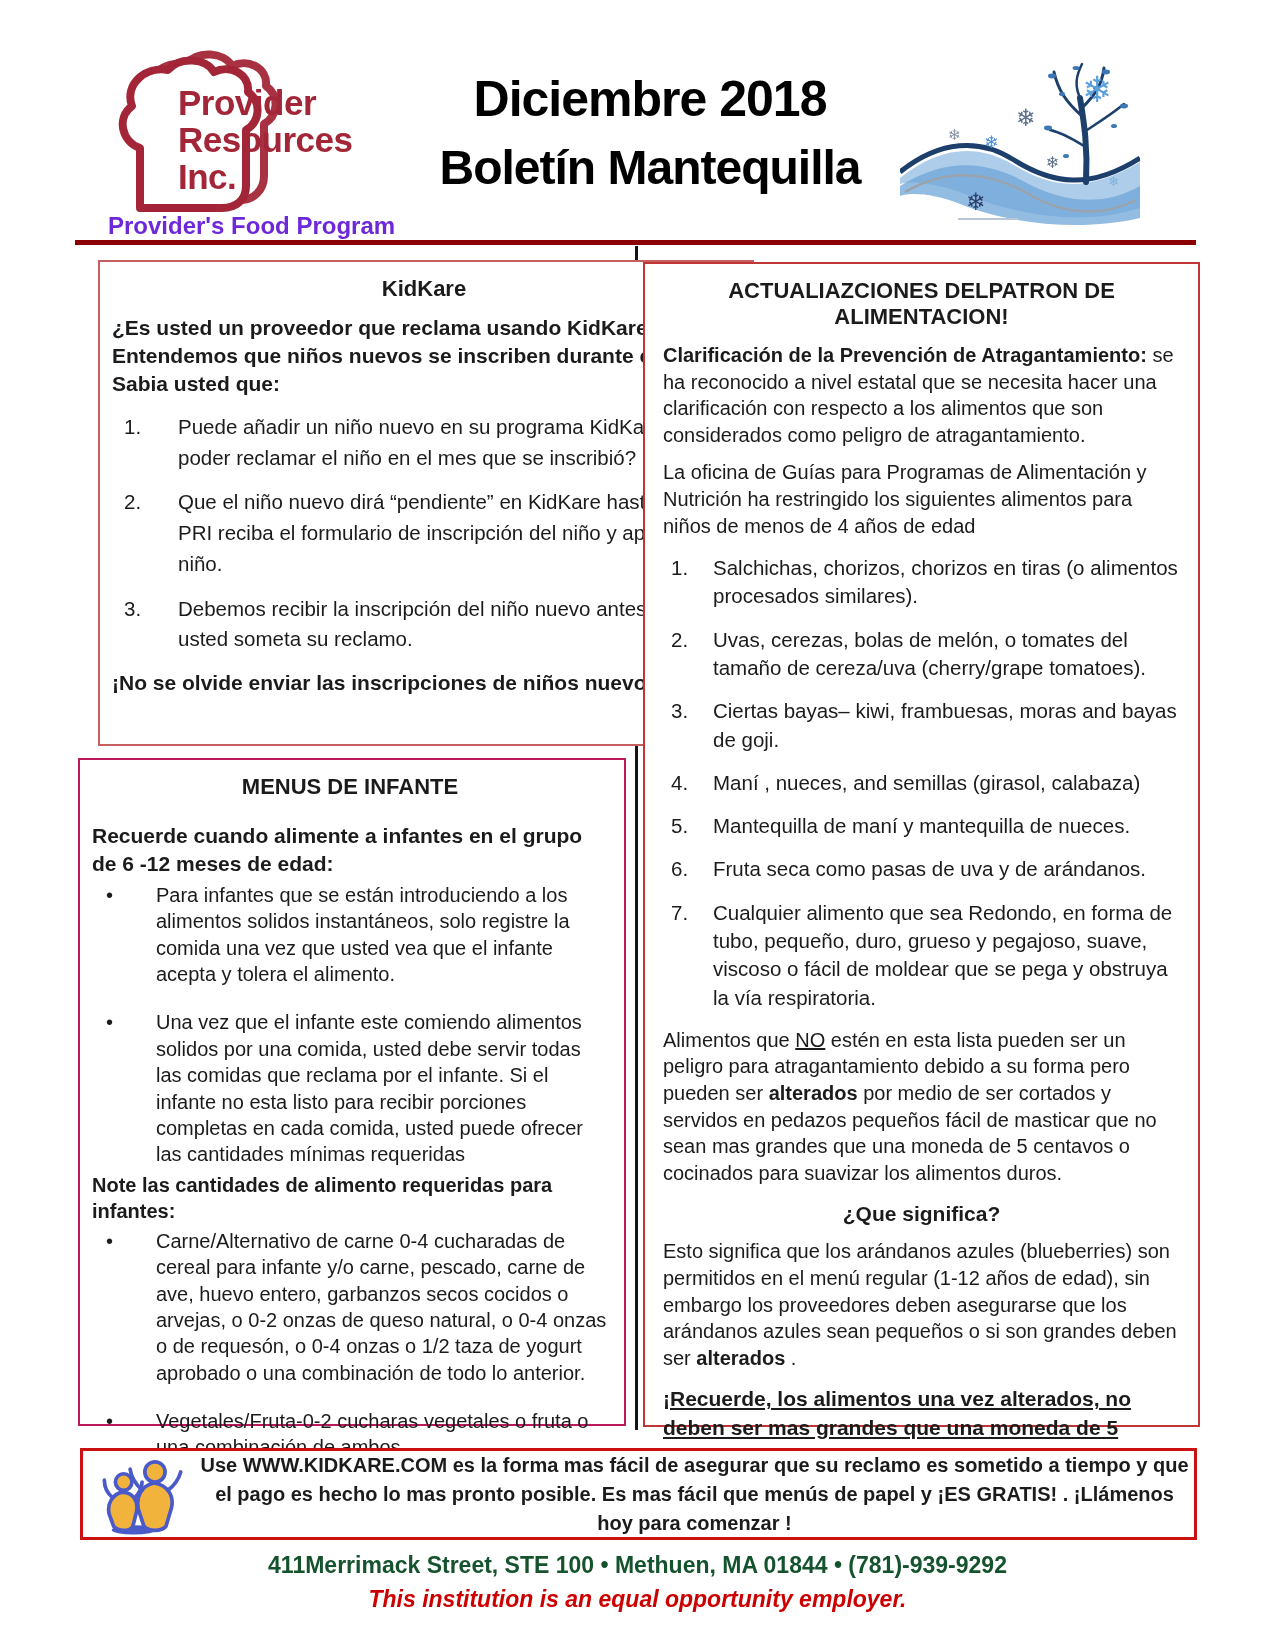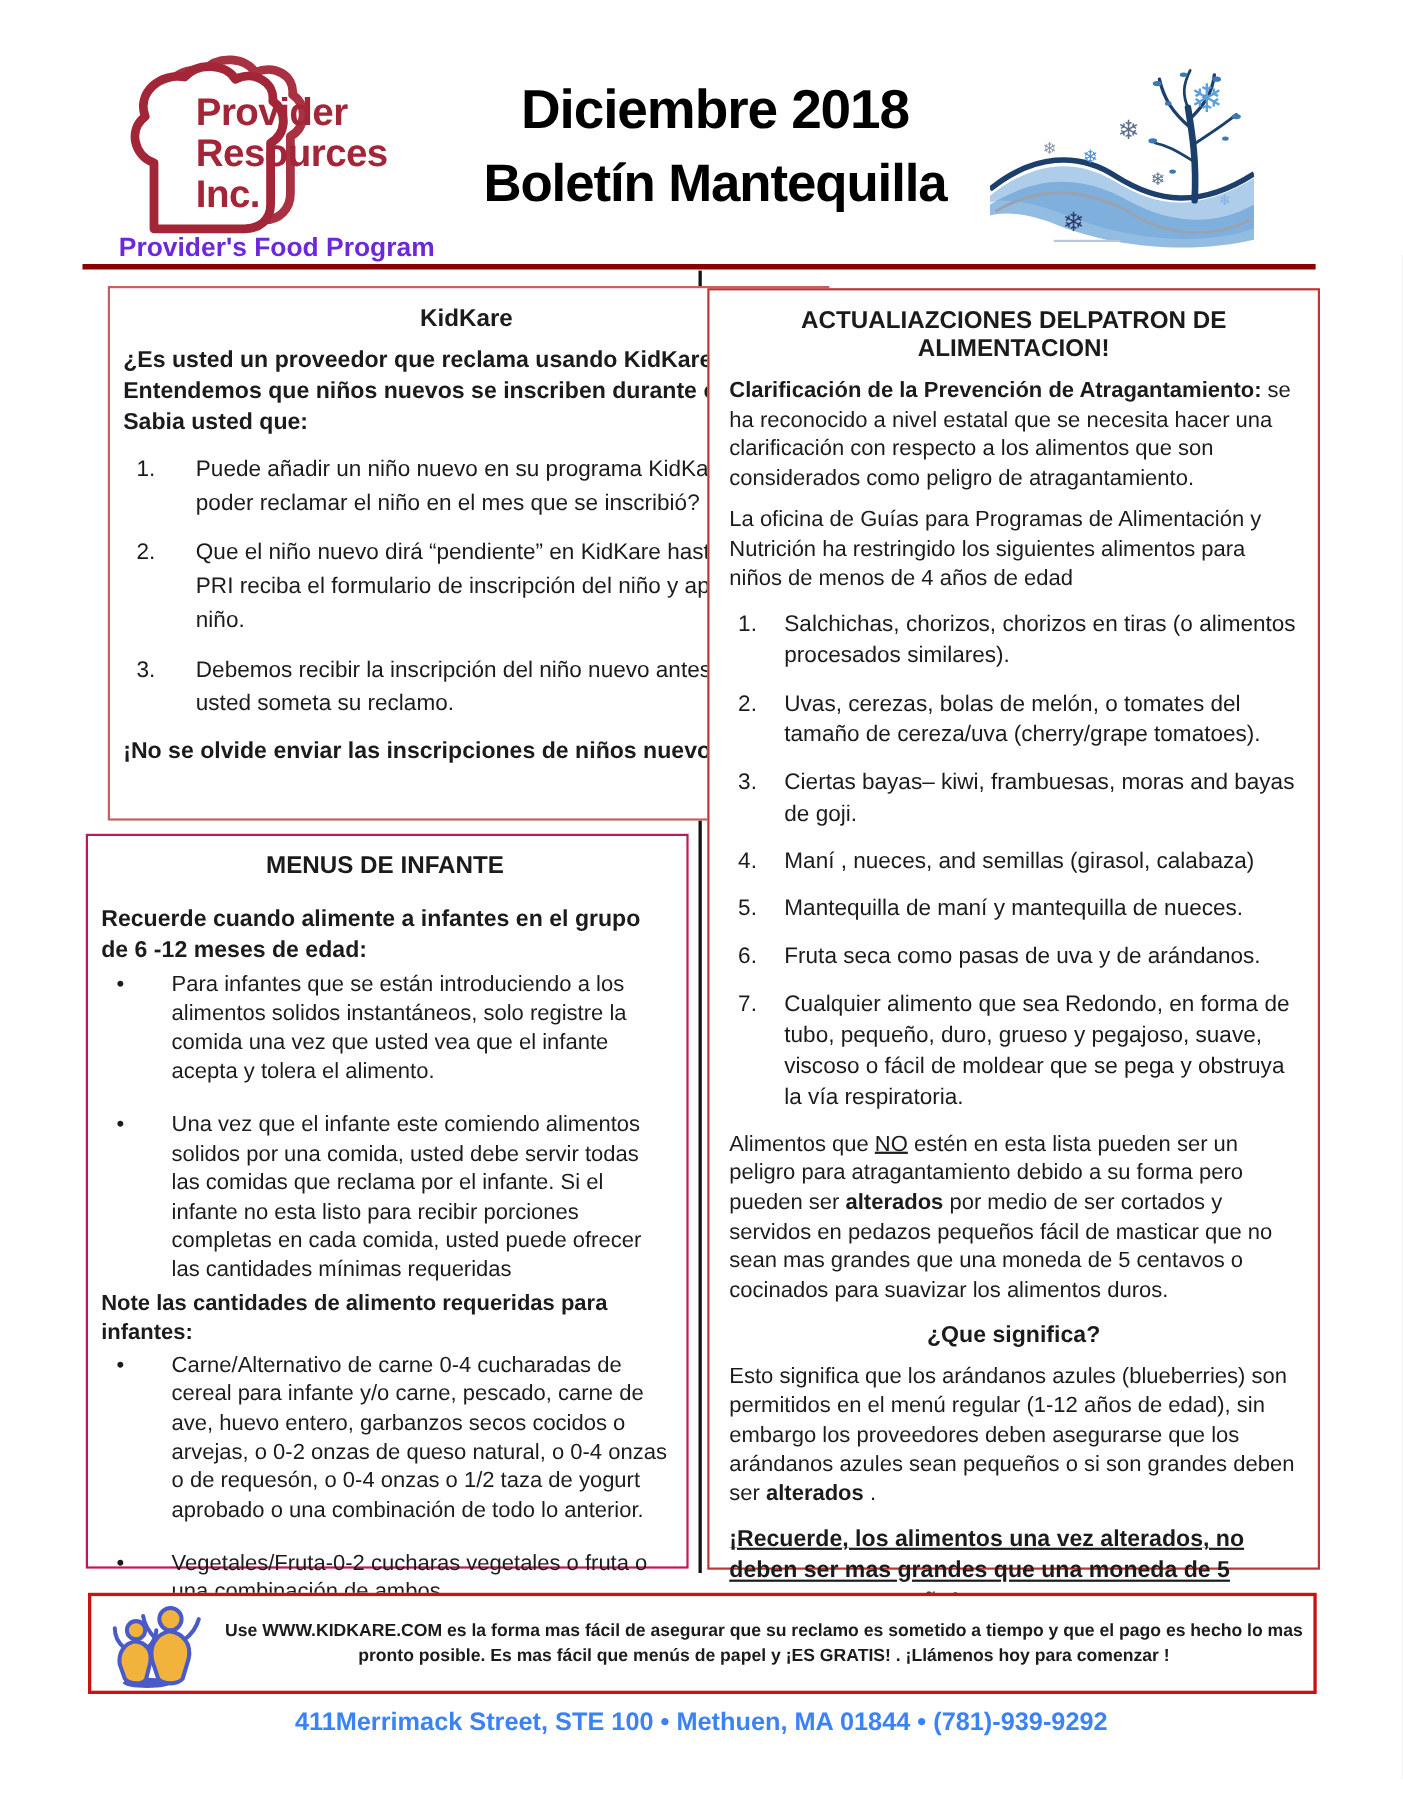--- a/index.html
+++ b/index.html
@@ -43,24 +43,24 @@
   ul.bullist li{position:relative;font-size:20px;line-height:1.32;margin:0 0 22px 0;padding-left:64px;}
   ul.bullist li::before{content:"\2022";position:absolute;left:14px;}
   .outro{font-size:21px;font-weight:700;margin-top:16px;}
   .note-head{font-size:20px;font-weight:700;line-height:1.3;margin:0 0 4px 0;}
   .subtitle{text-align:center;font-weight:700;font-size:21px;margin:16px 0 12px 0;}
   .reminder{font-size:21px;font-weight:700;text-decoration:underline;line-height:1.35;margin:14px 0 0 0;}
   
   .banner{left:80px;top:1448px;width:1117px;height:92px;border:3px solid #CC1111;
     display:flex;align-items:center;}
   .banner-icon{flex:0 0 auto;margin:0 6px 0 14px;}
-  .banner-text{flex:1 1 auto;text-align:center;font-weight:700;font-size:16px;line-height:1.45;}
+  .banner-text{flex:1 1 auto;text-align:center;font-weight:700;font-size:20px;line-height:1.45;}
   
   .footer-address{position:absolute;left:0;top:1552px;width:100%;text-align:center;
-    color:#3b82f6;font-weight:700;font-size:23px;}
+    color:#14532d;font-weight:700;font-size:23px;}
   .footer-eeo{position:absolute;left:0;top:1586px;width:100%;text-align:center;
     color:#CC0000;font-weight:700;font-style:italic;font-size:23px;}
   .flake{font-family:"DejaVu Sans",sans-serif;}
 </style>
 </head>
 <body>
 
 <div class="page">
 
   <svg class="logo-svg" width="250" height="165" viewBox="0 0 250 165">
@@ -176,14 +176,15 @@
         <path d="M28,43 C17,45 11,55 13,66 L18,80 C23,86 36,86 39,80 L43,64 C45,52 39,44 28,43 Z"></path>
         <circle cx="29" cy="32" r="9"></circle>
         <path d="M17,49 C10,43 8,37 8,30" fill="none" stroke-linecap="round"></path>
         <path d="M41,49 C47,43 49,37 49,32" fill="none" stroke-linecap="round"></path>
       </g>
     </svg>
     <div class="banner-text">Use  WWW.KIDKARE.COM es la forma mas fácil de asegurar que su reclamo es sometido a tiempo y que el pago es hecho lo mas pronto posible. Es mas fácil que menús de papel y ¡ES GRATIS! . ¡Llámenos hoy para comenzar !</div>
   </div>
 
   <div class="footer-address">411Merrimack Street, STE 100 •  Methuen, MA 01844 •  (781)-939-9292</div>
+  <div class="footer-eeo">This institution is an equal opportunity employer.</div>
 
 </div>
 
 </body></html>

